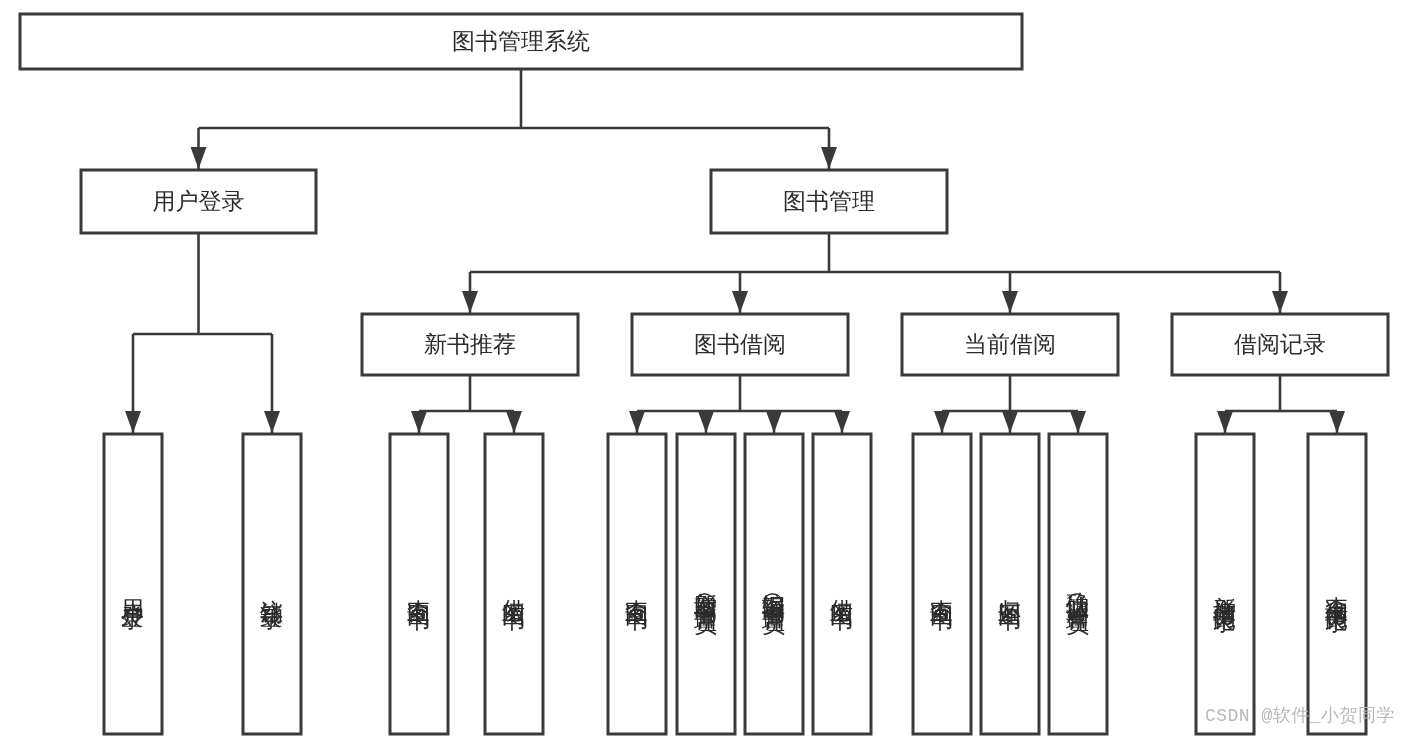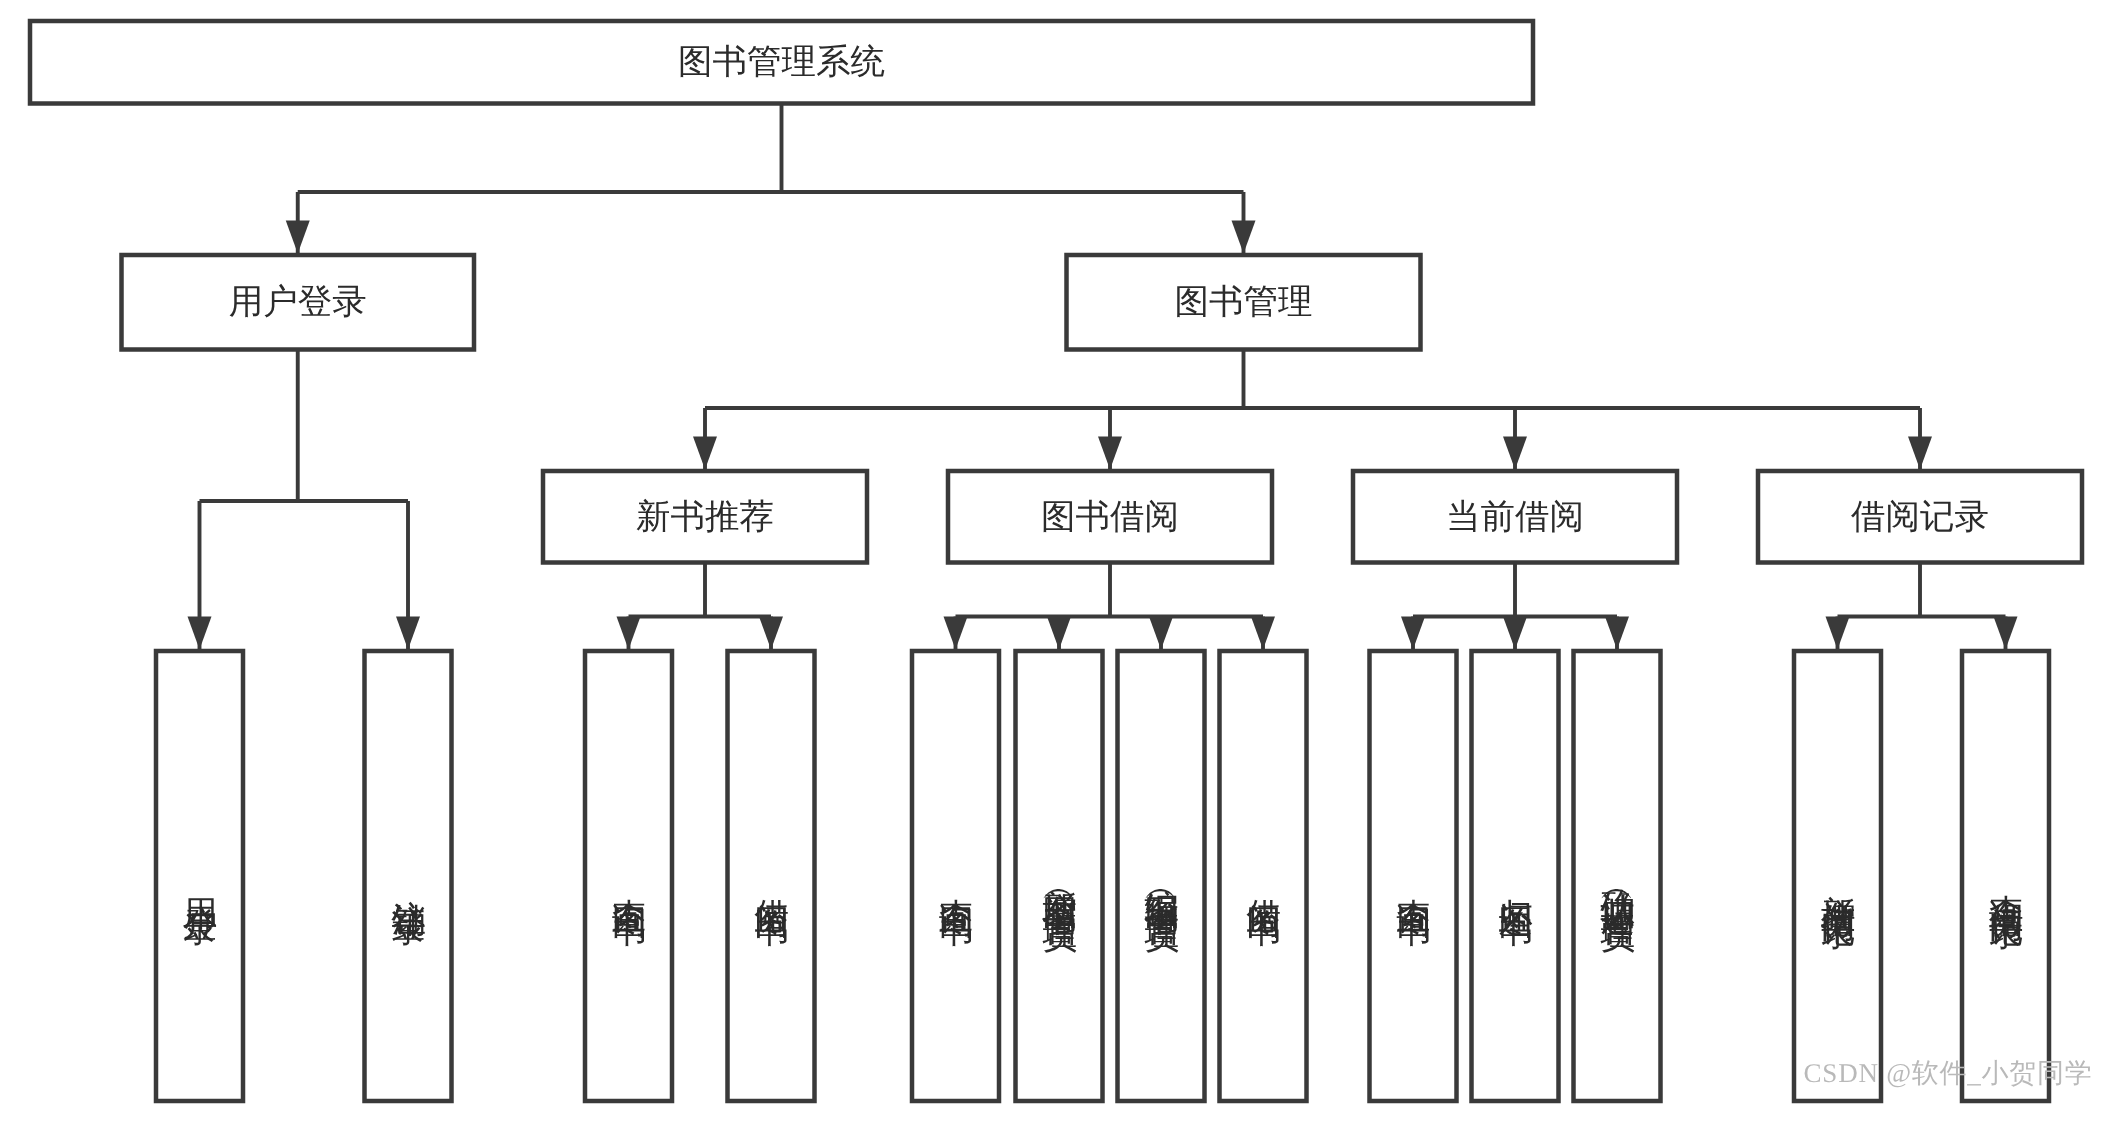--- a/index.html
+++ b/index.html
@@ -61,21 +61,21 @@
     white-space: nowrap;
     text-align: center;
     pointer-events: none;
   }
   .watermark {
     position: absolute;
     right: 10px;
     bottom: 6px;
     color: #b9b9b9;
     font-size: 18px;
-    font-family: Liberation Serif, serif;
+    font-family: Liberation Mono, monospace;
     white-space: nowrap;
     letter-spacing: 0.5px;
   }
 </style>
 </head>
 <body>
 
 <div id="diagram-root">
 
   <svg id="flow-svg" viewBox="0 0 1405 747">

